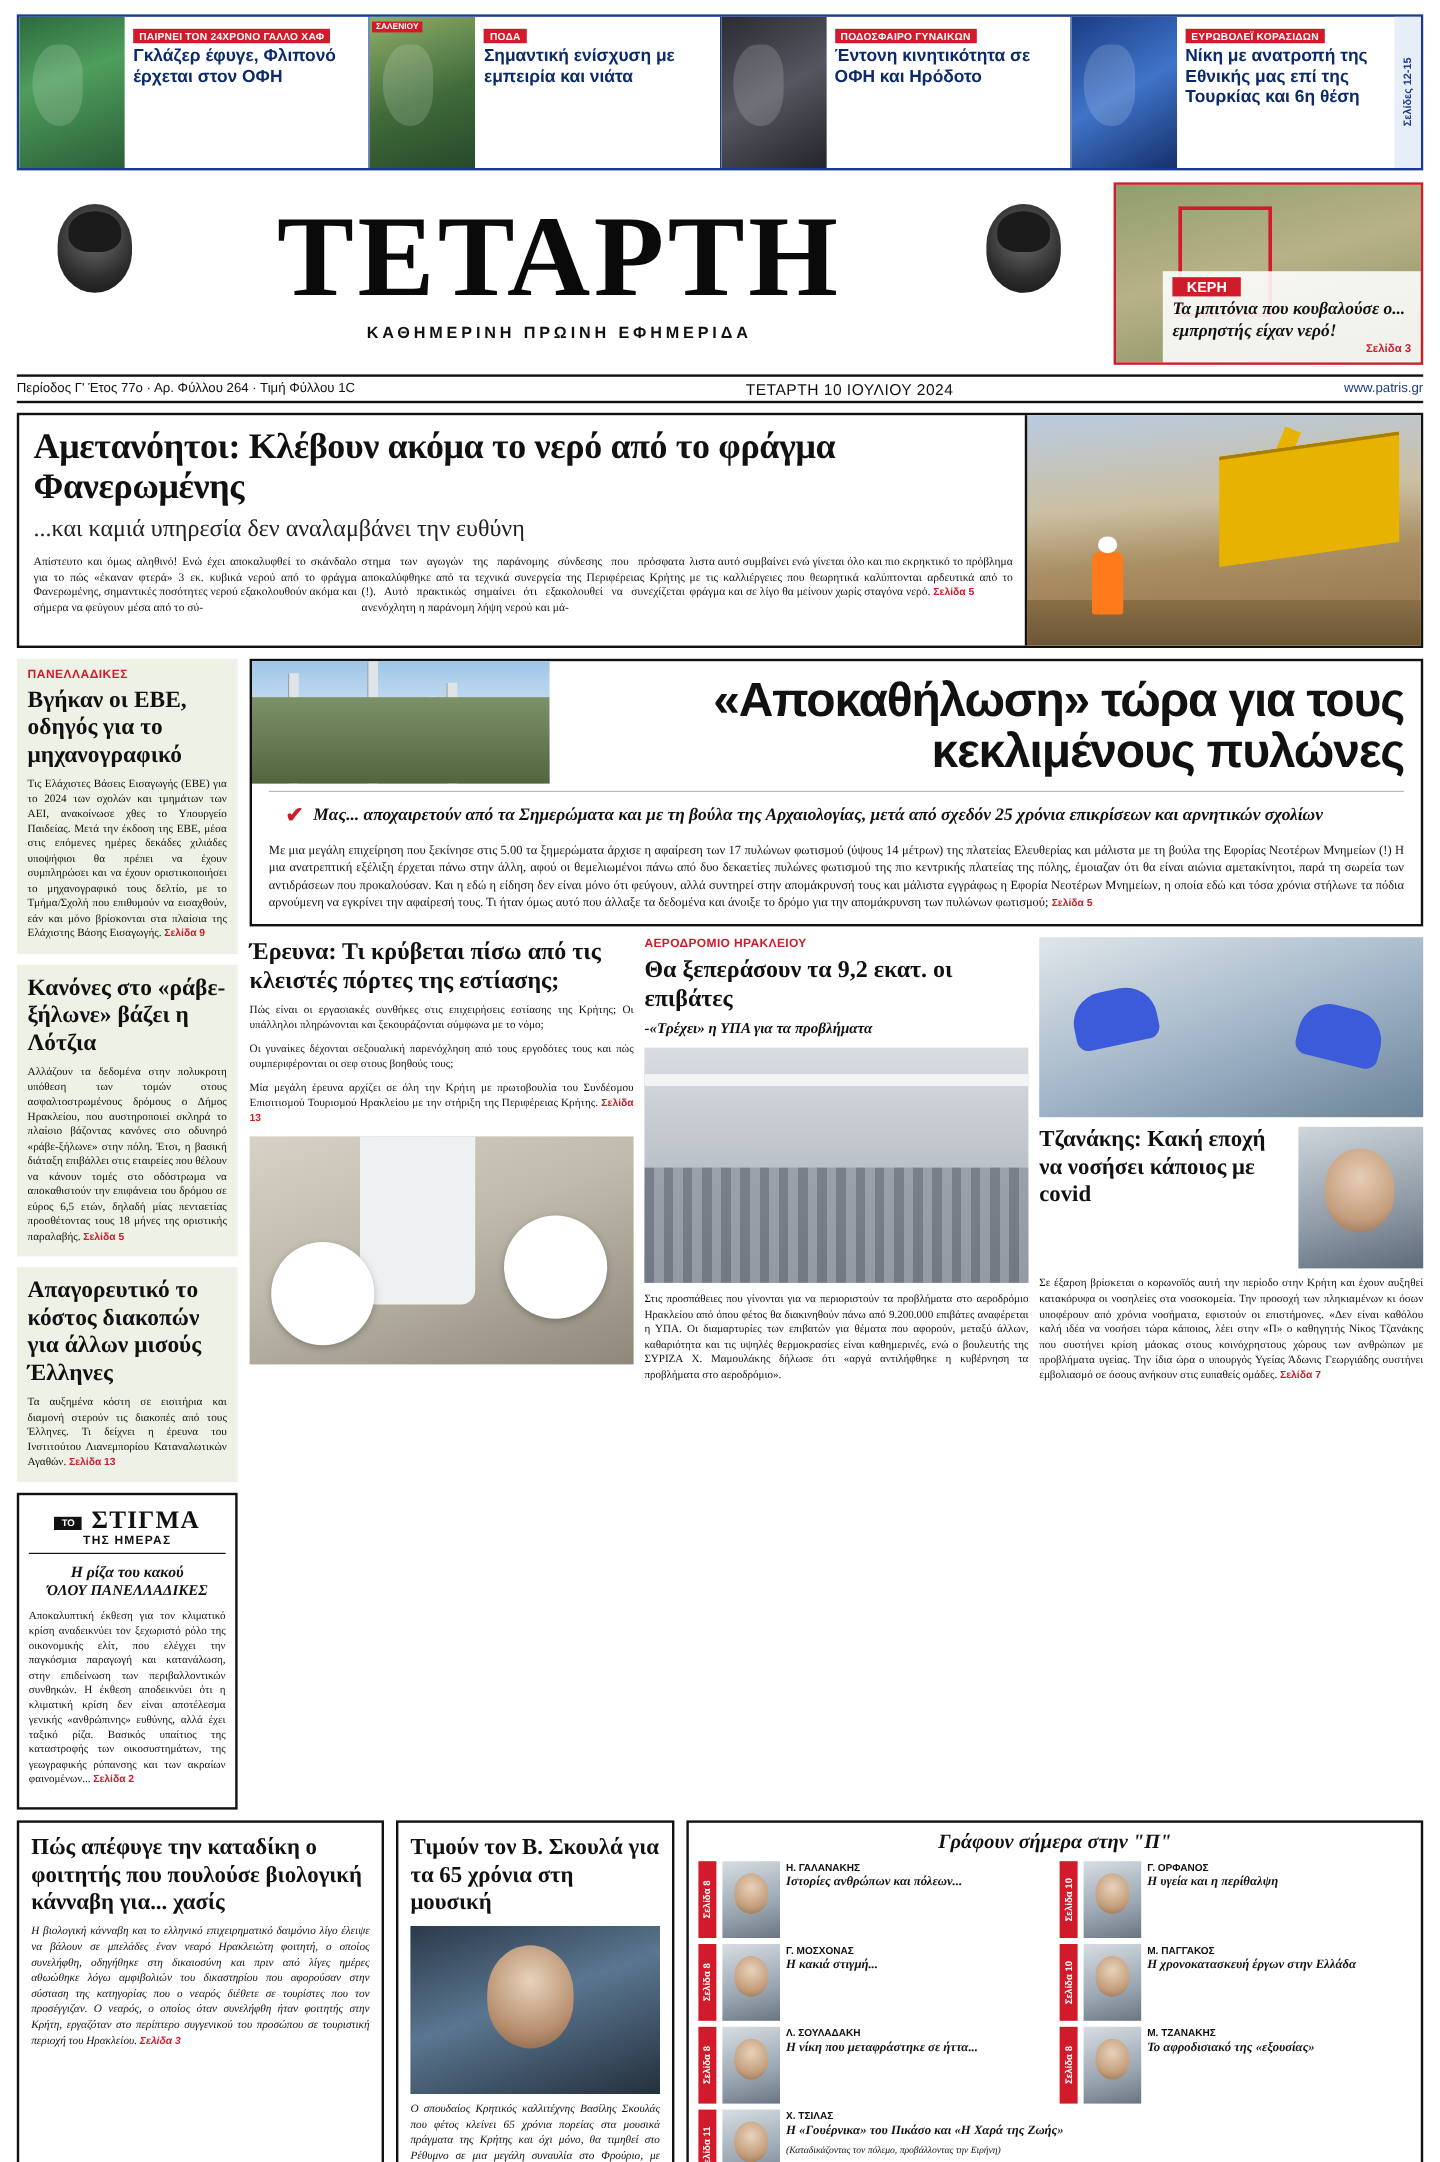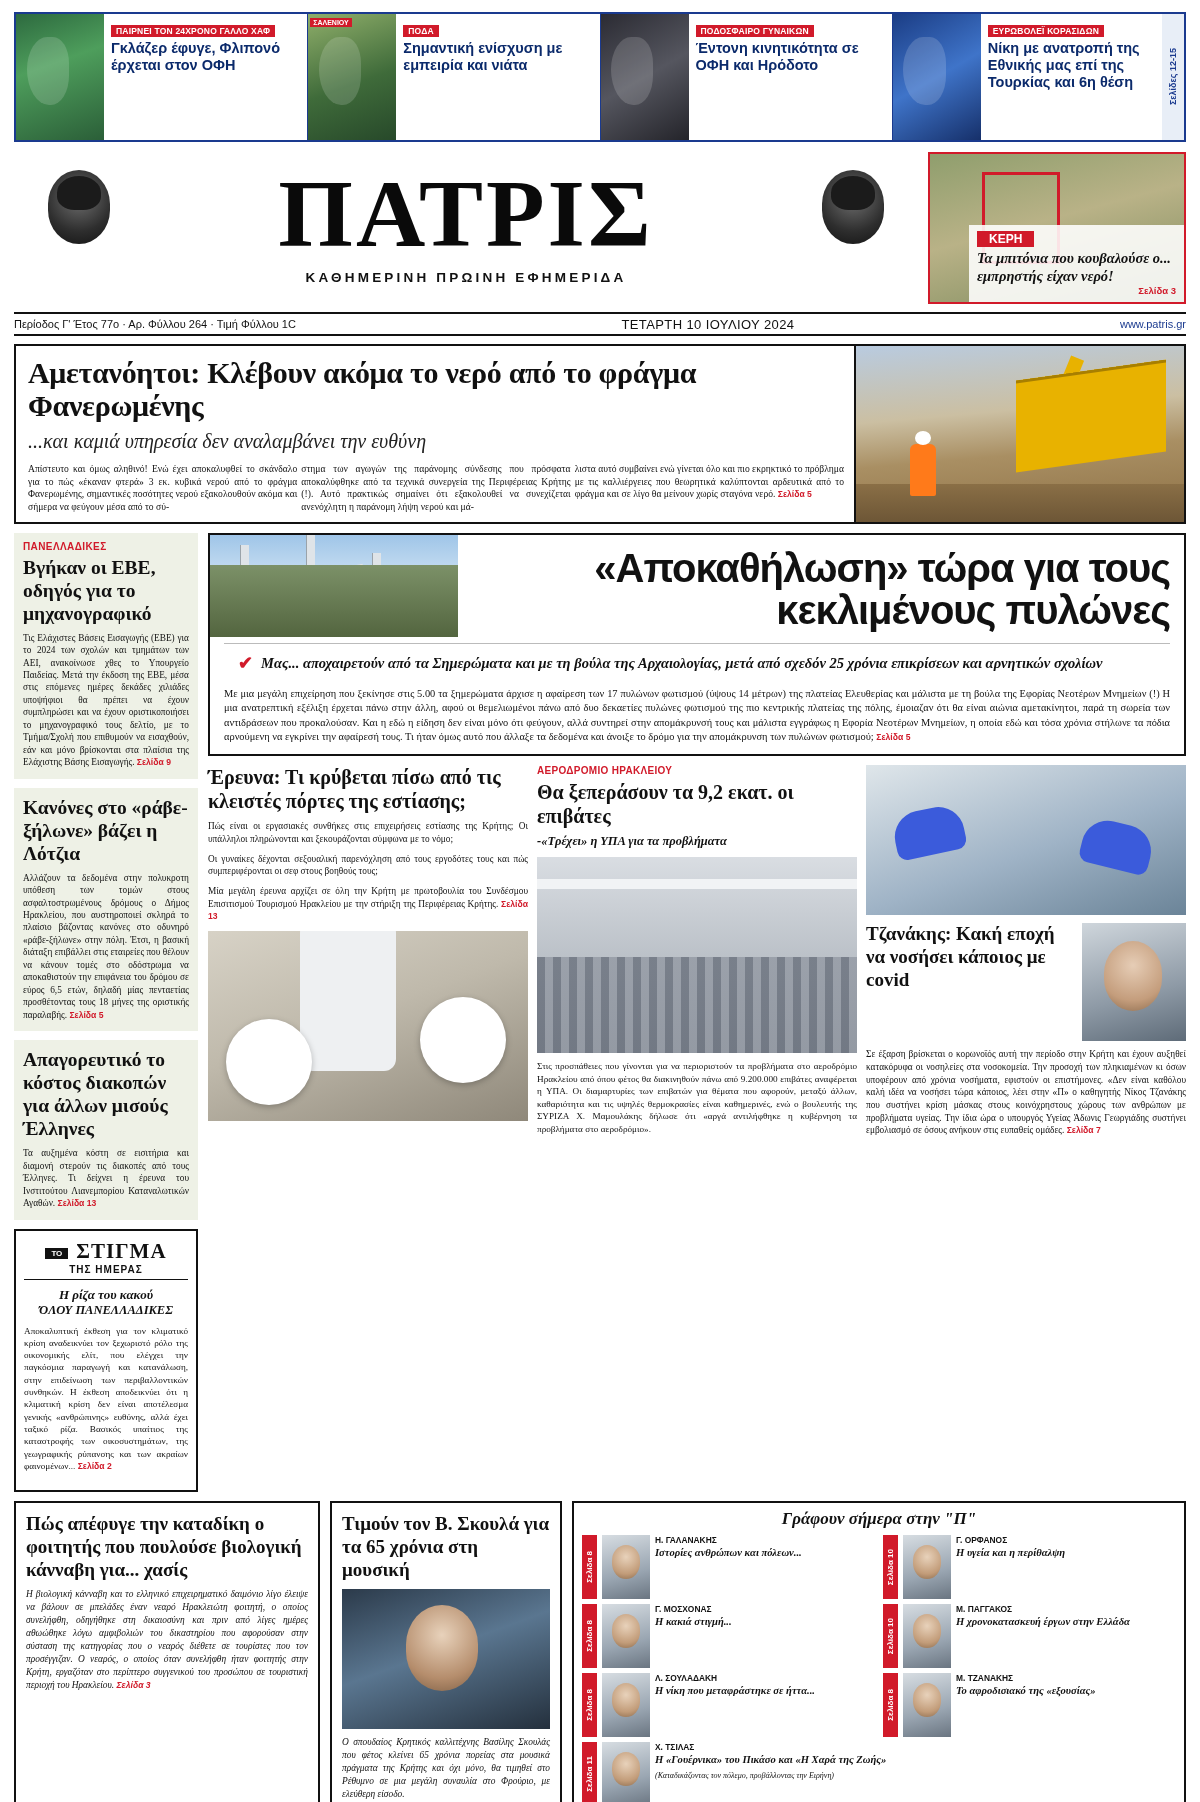--- a/index.html
+++ b/index.html
@@ -100,23 +100,23 @@
     border-top:2px solid #111; border-bottom:2px solid #111;
     display:flex; align-items:center; gap:10px; height:24px; margin-top:8px;
     font-family:"Liberation Sans", sans-serif; font-size:11px; font-weight:normal;
   }
   .infobar .left { flex:none; }
   .infobar .center { flex:1; text-align:center; font-size:13px; letter-spacing:.4px; }
   .infobar .right { flex:none; color:#1a3a8f; }
 
   
   .lead { border:2px solid #111; margin-top:8px; display:flex; }
-  .lead-left { flex:1; padding:10px 10px 8px 12px; min-width:0;border-radius:20px; }
+  .lead-left { flex:1; padding:10px 10px 24px 12px; min-width:0;border-radius:20px; }
   .lead-h1 { font-size:30px; font-weight:bold; line-height:1.1; letter-spacing:-.3px; }
-  .lead-h2 { font-size:20px; font-style:italic; margin-top:8px; color:#222; }
+  .lead-h2 { font-size:20px; margin-top:8px; color:#222; }
   .lead-cols { display:flex; gap:4px; margin-top:10px; }
   .lead-cols p { margin:0; font-size:9.6px; line-height:1.32; text-align:justify; flex:1; }
   .lead-photo {
     width:330px; flex:none; position:relative; overflow:hidden; border-left:2px solid #111;
     background:linear-gradient(175deg,#b9cbe0 0%,#cbbfa2 38%,#a98f63 60%,#8d7045 100%);
   }
   .lead-photo .dig {
     position:absolute; right:18px; top:24px; width:150px; height:92px;
     background:#e8b200; transform:skewY(-8deg); box-shadow:0 3px 0 #a87f00 inset;
   }
@@ -322,21 +322,21 @@
       <div class="teaser-side">
         <span>Σελίδες 12-15</span>
       </div>
     </div>
   </div>
 
   <div class="masthead">
     <div class="mast-main">
       <div class="mast-face left"></div>
       <div class="mast-face right"></div>
-      <div class="mast-title">ΠΑΤΡΙΣ</div>
+      <div class="mast-title">ΤΕΤΑΡΤΗ</div>
       <div class="mast-sub">ΚΑΘΗΜΕΡΙΝΗ ΠΡΩΙΝΗ ΕΦΗΜΕΡΙΔΑ</div>
     </div>
     <div class="mast-box">
       <div class="redframe"></div>
       <div class="mast-box-caption">
         <div class="mbc-kicker">ΚΕΡΗ</div>
         <div class="mbc-title">Τα μπιτόνια που κουβαλούσε ο... εμπρηστής είχαν νερό!</div>
         <div class="mbc-page">Σελίδα 3</div>
       </div>
     </div>

